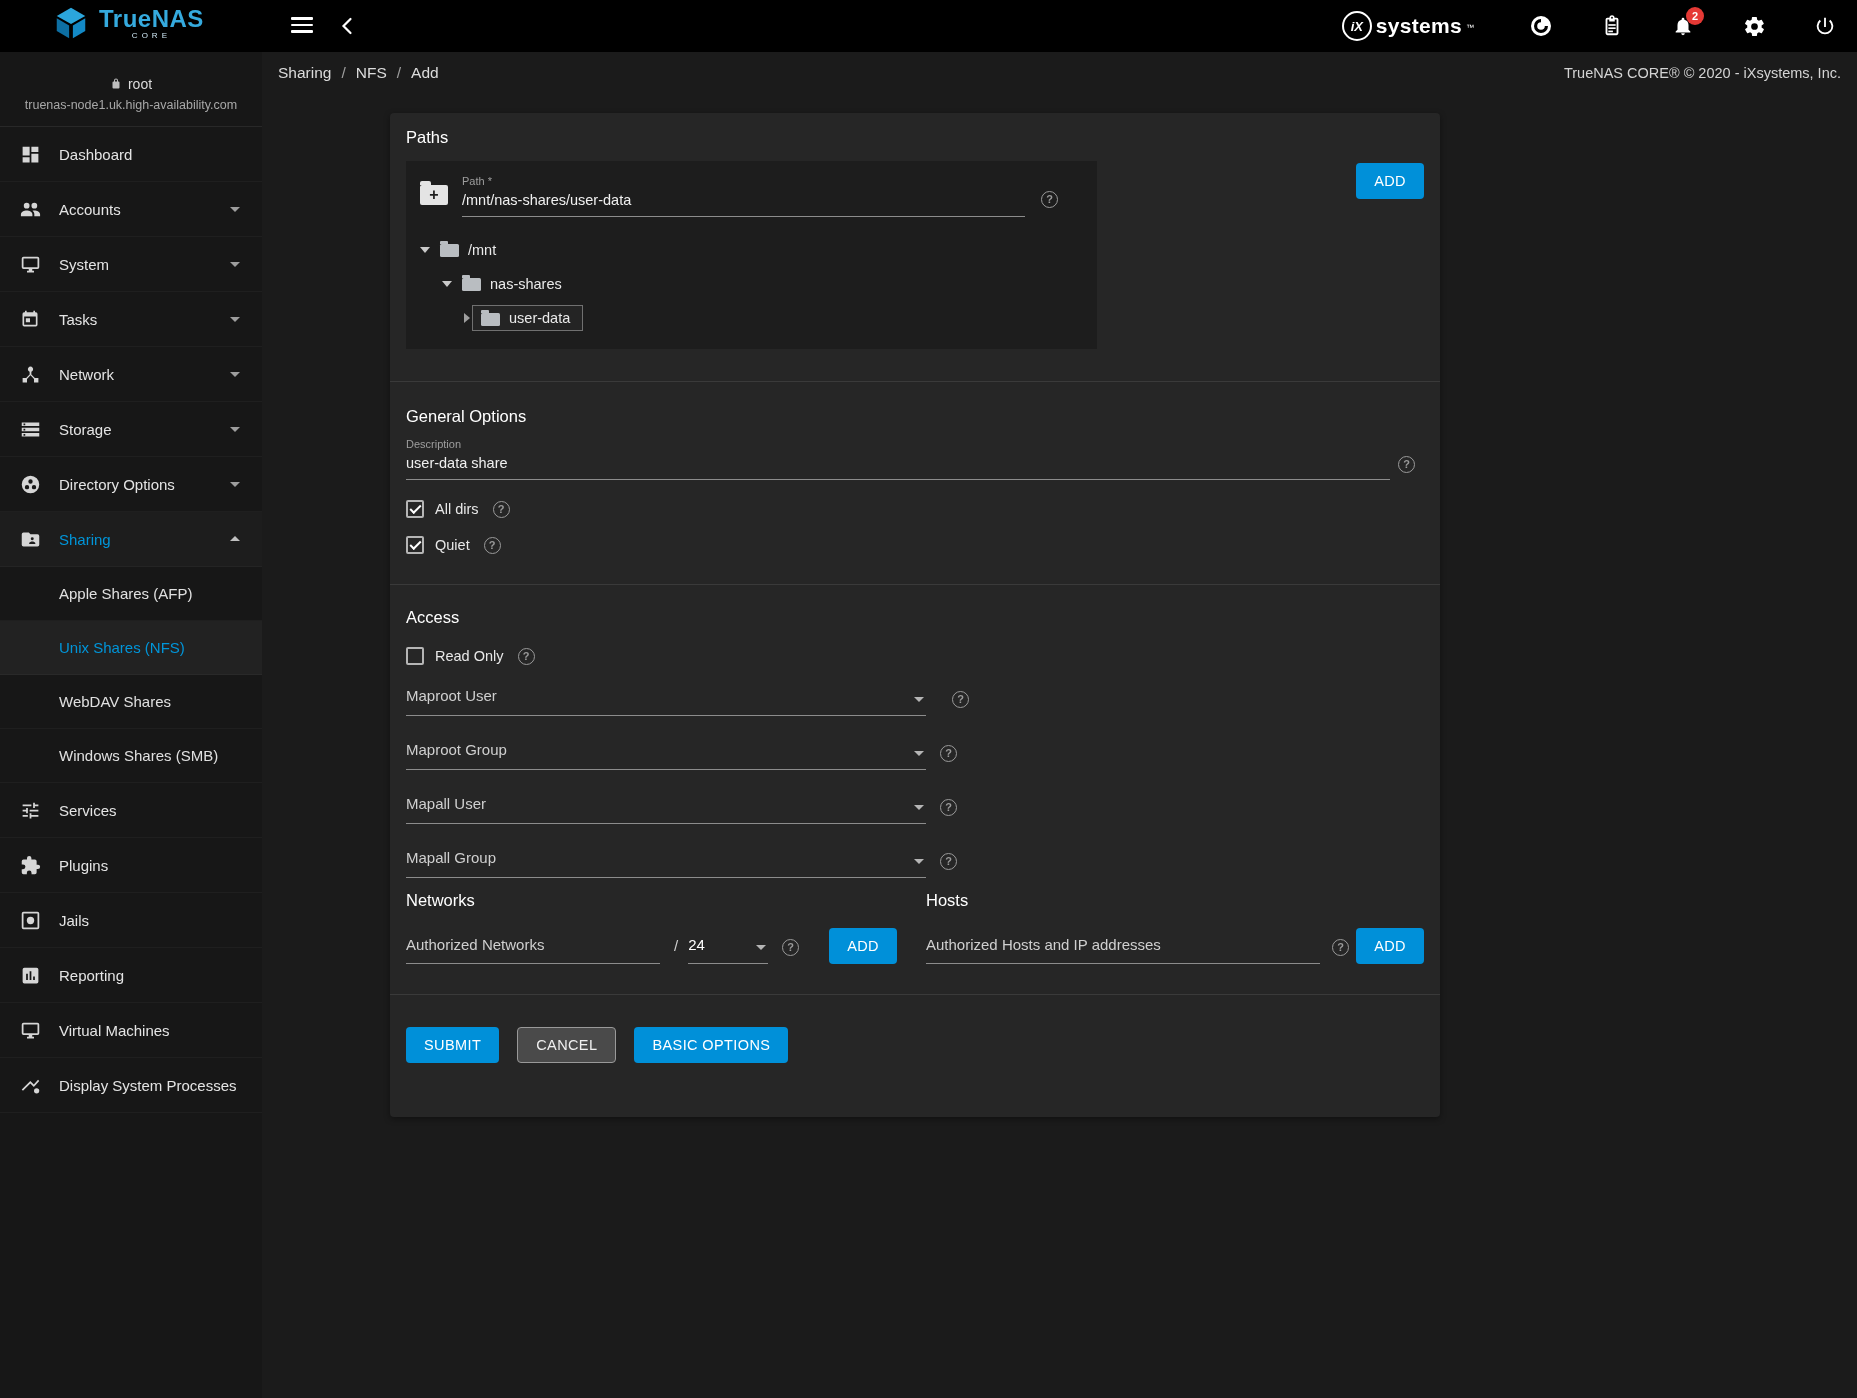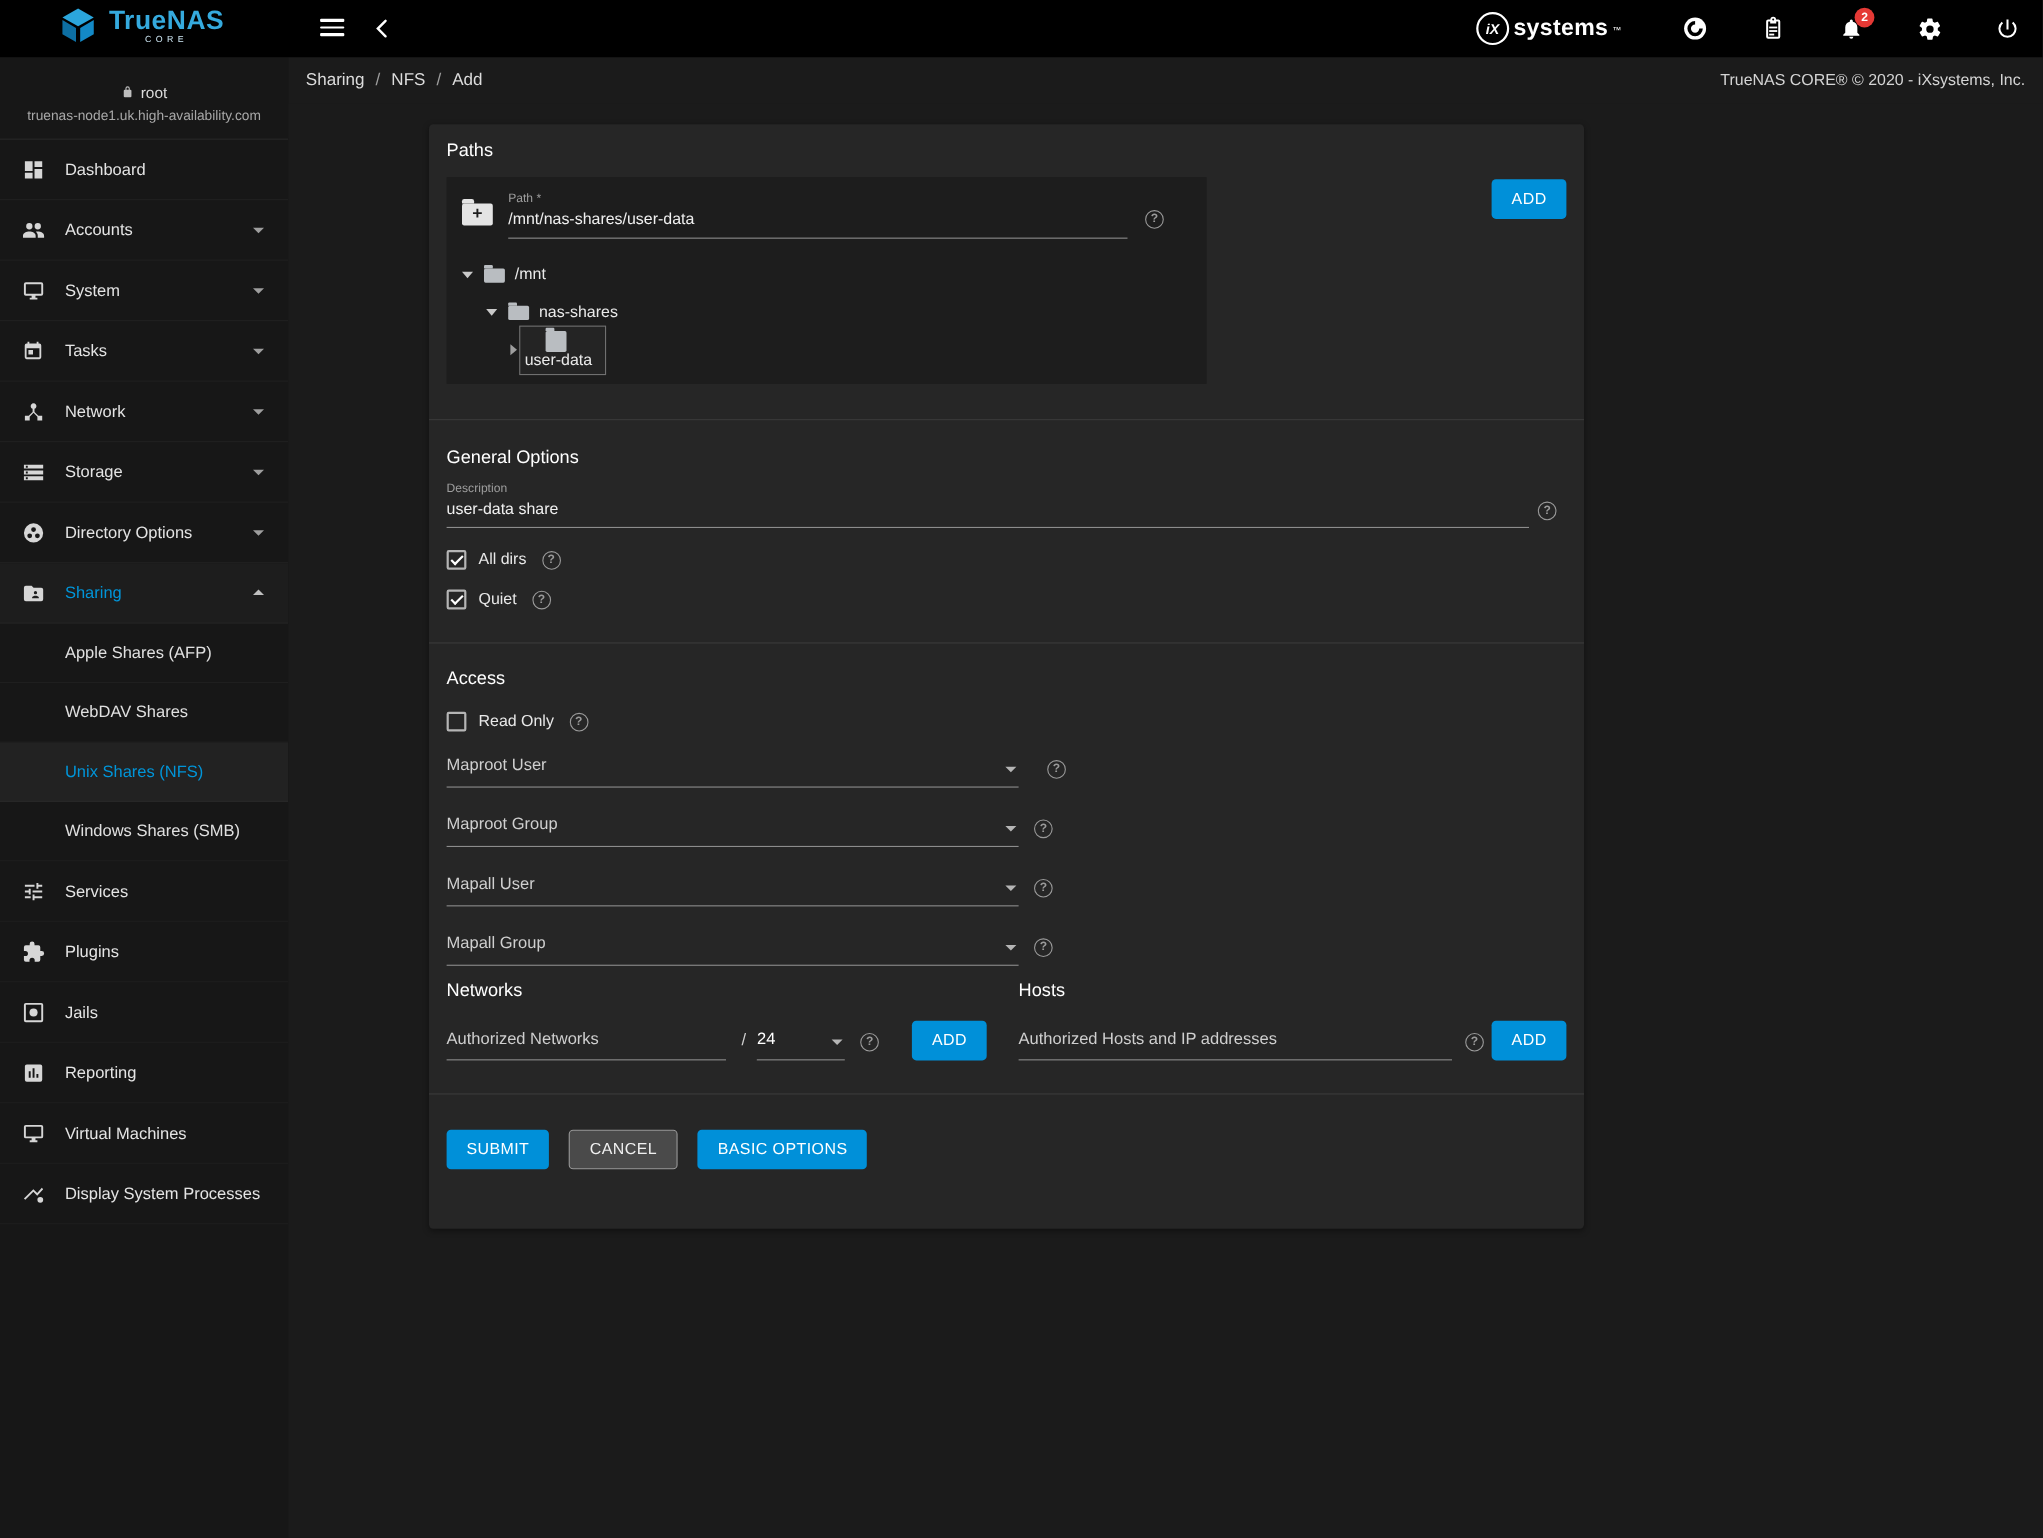--- a/index.html
+++ b/index.html
@@ -77,21 +77,21 @@
   .path-row .help{margin-left:16px;margin-top:16px;}
   .tree{margin-top:16px;}
   .tree-row{display:flex;align-items:center;height:34px;}
   .tree-row.lvl1{padding-left:22px;}
   .tree-row.lvl2{padding-left:44px;}
   .tri-down{width:0;height:0;border-left:5px solid transparent;border-right:5px solid transparent;border-top:6px solid #c9c9c9;margin-right:2px;cursor:pointer;}
   .tri-right{width:0;height:0;border-top:5px solid transparent;border-bottom:5px solid transparent;border-left:6px solid #9e9e9e;margin-right:2px;cursor:pointer;}
   .folder{width:19px;height:13px;background:#b9bdc1;border-radius:1.5px;position:relative;margin:0 9px 0 8px;flex:0 0 19px;}
   .folder::before{content:"";position:absolute;top:-3px;left:0;width:8px;height:3px;background:#b9bdc1;border-radius:1px 1px 0 0;}
   .tree-label{font-size:14.5px;color:#eaeaea;}
-  .sel-box{display:flex;align-items:center;border:1px solid #707070;background:#242424;padding:4px 12px 4px 4px;flex-direction:column;}
+  .sel-box{display:flex;align-items:flex-end;border:1px solid #707070;background:#242424;padding:4px 12px 4px 4px;}
   .sel-box .folder{margin-left:4px;}
   
   .btn{height:36px;border:none;border-radius:4px;font-family:inherit;font-size:14.5px;font-weight:500;letter-spacing:.4px;color:#fff;padding:0 18px;cursor:pointer;}
   .btn-primary{background:var(--btn-blue);}
   .btn-neutral{background:#4a4a4a;border:1px solid #999;color:#f0f0f0;}
   .paths-add{position:absolute;right:0;top:2px;}
   
   .help{width:17px;height:17px;border:1.5px solid #9a9a9a;border-radius:50%;display:inline-flex;align-items:center;justify-content:center;flex:0 0 17px;cursor:pointer;}
   .help::before{content:"?";font-size:11px;font-weight:bold;color:#9a9a9a;line-height:1;}
   
@@ -299,22 +299,22 @@
         <svg width="21" height="21" viewBox="0 0 24 24" fill="#d6d6d6">
           <path d="M20 6h-8l-2-2H4a2 2 0 0 0-2 2v12a2 2 0 0 0 2 2h16a2 2 0 0 0 2-2V8a2 2 0 0 0-2-2zm-6 3.5a1.7 1.7 0 1 1 0 3.4 1.7 1.7 0 0 1 0-3.4zM17.5 17h-7v-.9c0-1.2 2.3-1.8 3.5-1.8s3.5.6 3.5 1.8z" fill-rule="evenodd"></path>
         </svg>
       </span>
     <span class="nav-label">Sharing</span>
     <span class="chev up"></span>
   </div>
 
   <div class="submenu">
     <div class="sub-item">Apple Shares (AFP)</div>
+    <div class="sub-item active">Unix Shares (NFS)</div>
     <div class="sub-item">WebDAV Shares</div>
-    <div class="sub-item active">Unix Shares (NFS)</div>
     <div class="sub-item">Windows Shares (SMB)</div>
   </div>
 
   <div class="nav-item">
     <span class="nav-icon">
         <svg width="21" height="21" viewBox="0 0 24 24" fill="#d6d6d6">
           <path d="M3 17v2h6v-2zM3 5v2h10V5zm10 16v-2h8v-2h-8v-2h-2v6zM7 9v2H3v2h4v2h2V9zm14 4v-2H11v2zm-6-4h2V7h4V5h-4V3h-2z"></path>
         </svg>
       </span>
     <span class="nav-label">Services</span>

